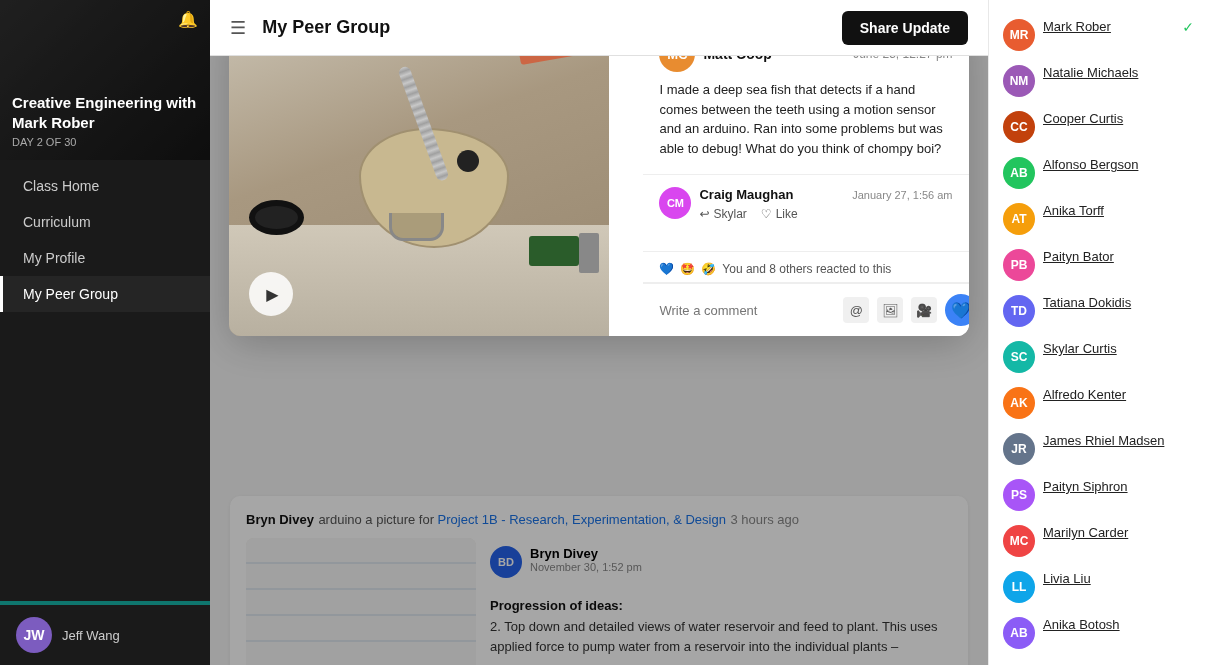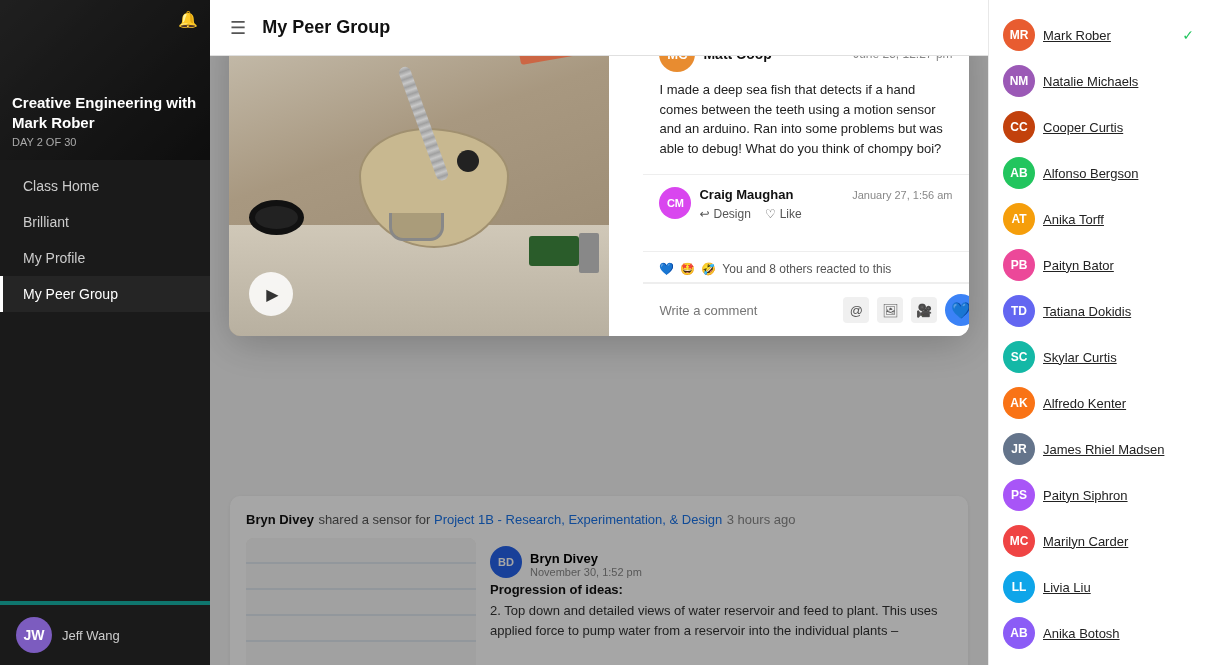--- a/index.html
+++ b/index.html
@@ -378,21 +378,21 @@
     .right-panel {
       width: 220px;
       min-width: 220px;
       background: #fff;
       border-left: 1px solid #e8e8e8;
       overflow-y: auto;
       padding: 12px 0;
     }
     .right-panel-item {
       display: flex;
-      align-items: center;
+      align-items: flex-start;
       gap: 8px;
       padding: 7px 14px;
       cursor: pointer;
     }
     .right-panel-avatar {
       width: 32px;
       height: 32px;
       border-radius: 50%;
       flex-shrink: 0;
       display: flex;
@@ -451,21 +451,21 @@
         <div class="sidebar-hero-sub">DAY 2 OF 30</div>
       </div>
     </div>
     <div class="sidebar-bell">🔔</div>
   </div>
   <div class="sidebar-nav">
     <div class="sidebar-nav-item">
       <span>Class Home</span>
     </div>
     <div class="sidebar-nav-item">
-      <span>Brilliant</span>
+      <span>Curriculum</span>
     </div>
     <div class="sidebar-nav-item">
       <span>My Profile</span>
     </div>
     <div class="sidebar-nav-item active">
       <span>My Peer Group</span>
     </div>
   </div>
   <div class="sidebar-footer">
     <div class="sidebar-avatar" style="background:#7c5cbf;">JW</div>
@@ -473,20 +473,21 @@
   </div>
 </div>
 
 <div class="main">
 
   <div class="main-header">
     <div class="main-header-left">
       <span class="hamburger">☰</span>
       <span class="main-header-title">My Peer Group</span>
     </div>
+    <button class="share-update-btn">Share Update</button>
   </div>
 
   <div class="main-body">
 
     <div class="modal-overlay">
       <div class="modal">
 
         <div class="modal-image">
           <div class="fish-scene">
 
@@ -528,21 +529,21 @@
             <div class="comment-item">
               <div class="post-avatar" style="width:32px;height:32px;font-size:11px;background:#d946ef;">CM</div>
               <div class="comment-body">
                 <div class="comment-author-row">
                   <span class="comment-author">Craig Maughan</span>
                   <span class="comment-time">January 27, 1:56 am</span>
                 </div>
                 <div class="comment-actions">
                   <span class="comment-action">
                     <span>↩</span>
-                    <span>Design</span>
+                    <span>Skylar</span>
                   </span>
                   <span class="comment-action">
                     <span>♡</span>
                     <span>Like</span>
                   </span>
                 </div>
               </div>
             </div>
           </div>
 
@@ -563,29 +564,29 @@
               <div class="heart-btn">💙</div>
             </div>
           </div>
         </div>
       </div>
     </div>
 
     <div class="feed-card" style="margin-top: 420px;">
       <div class="bryn-post">
         <span style="font-size:13px;font-weight:600;color:#111;">Bryn Divey</span>
-        <span style="font-size:13px;color:#555;"> shared a sensor for </span>
+        <span style="font-size:13px;color:#555;"> arduino a picture for </span>
         <a href="#" style="font-size:13px;color:#1a73e8;text-decoration:none;">Project 1B - Research, Experimentation, &amp; Design</a>
         <span style="font-size:13px;color:#888;">3 hours ago</span>
         <div class="bryn-post-content">
           <div class="bryn-post-image">
             <div class="notebook-lines"></div>
           </div>
           <div style="flex:1;padding-top:8px;">
-            <div style="display:flex;align-items:flex-end;gap:8px;margin-bottom:4px;">
+            <div style="display:flex;align-items:flex-start;gap:8px;margin-bottom:20px;">
               <div class="post-avatar" style="width:32px;height:32px;font-size:11px;background:#2563eb;">BD</div>
               <div>
                 <div style="font-size:13px;font-weight:600;">Bryn Divey</div>
                 <div style="font-size:11px;color:#888;">November 30, 1:52 pm</div>
               </div>
             </div>
             <div style="font-size:13px;font-weight:600;color:#111;margin-bottom:4px;">Progression of ideas:</div>
             <div style="font-size:13px;color:#333;line-height:1.5;">2. Top down and detailed views of water reservoir and feed to plant. This uses applied force to pump water from a reservoir into the individual plants –</div>
           </div>
         </div>

